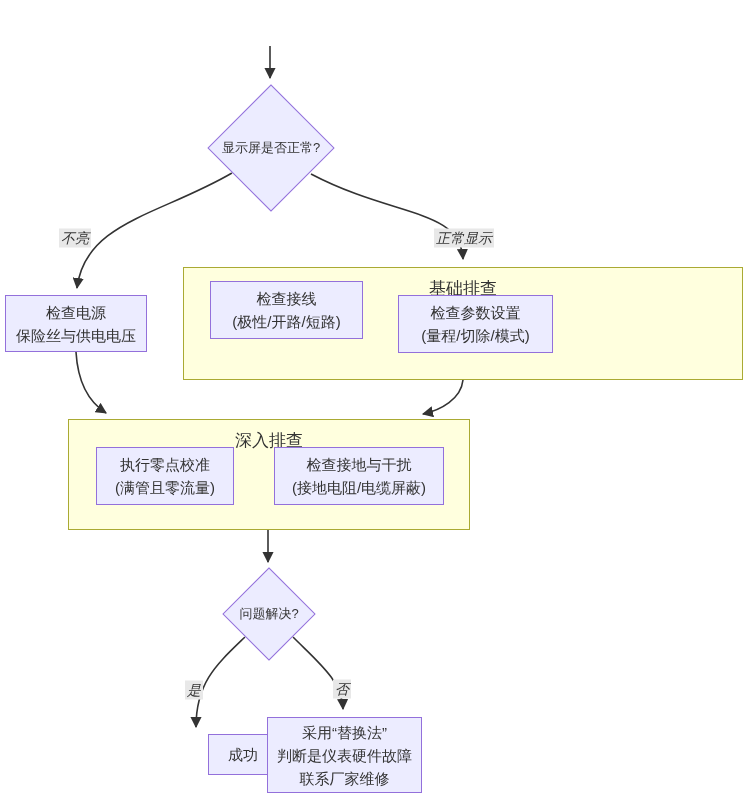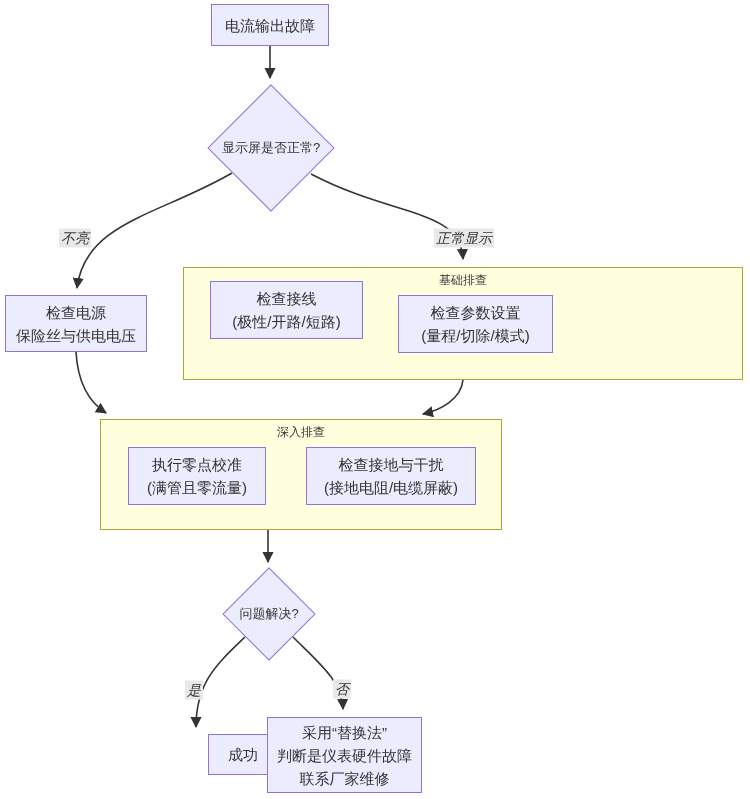--- a/index.html
+++ b/index.html
@@ -14,22 +14,22 @@
     position:absolute;box-sizing:border-box;
     background:var(--node-fill,#ECECFF);border:1px solid var(--node-border,#9370DB);
     display:flex;align-items:center;justify-content:center;text-align:center;
     font-size:15px;line-height:23px;white-space:pre-line;
   }
   .group{
     position:absolute;box-sizing:border-box;
     background:var(--group-fill,#FFFFDE);border:1px solid var(--group-border,#AAAA33);
   }
   .group-title{
-    position:absolute;top:3px;left:0;right:0;text-align:center;
-    font-size:12px;line-height:18px;
+    position:absolute;top:12px;left:0;right:0;text-align:center;
+    font-size:17px;line-height:18px;
   }
   .diamond{position:absolute;}
   .diamond-shape{
     position:absolute;box-sizing:border-box;
     background:var(--node-fill,#ECECFF);border:1px solid var(--node-border,#9370DB);
     transform:rotate(45deg);
   }
   .d1 .diamond-shape{inset:19px;}
   .d2 .diamond-shape{inset:13px;}
   .diamond-label{
@@ -56,42 +56,41 @@
     <path class="edge" d="M270,46 L270,78" marker-end="url(#arrow)"></path>
     <path class="edge" d="M232,173 C160,215 85,222 77,288" marker-end="url(#arrow)"></path>
     <path class="edge" d="M311,174 C395,218 460,208 463,259" marker-end="url(#arrow)"></path>
     <path class="edge" d="M76,352 C78,386 92,404 106,413" marker-end="url(#arrow)"></path>
     <path class="edge" d="M463,380 C461,399 441,410 423,414" marker-end="url(#arrow)"></path>
     <path class="edge" d="M268,530 L268,562" marker-end="url(#arrow)"></path>
     <path class="edge" d="M245,637 C217,664 196,682 196,727" marker-end="url(#arrow)"></path>
     <path class="edge" d="M293,637 C320,664 342,681 343,709" marker-end="url(#arrow)"></path>
   </svg>
 
-  <div class="node" style="left:211px;top:4px;width:118px;height:42px;">电流输出故障</div>
 
   <div class="diamond d1" style="left:207px;top:84px;width:128px;height:128px;">
     <div class="diamond-shape"></div>
     <div class="diamond-label">显示屏是否正常?</div>
   </div>
 
   <div class="edge-label" style="left:75px;top:238px;">不亮</div>
   <div class="edge-label" style="left:464px;top:238px;">正常显示</div>
 
   <div class="node" style="left:5px;top:295px;width:142px;height:57px;">检查电源
 保险丝与供电电压</div>
 
   <div class="group" style="left:183px;top:267px;width:560px;height:113px;">
     <div class="group-title">基础排查</div>
     <div class="node" style="left:26px;top:13px;width:153px;height:58px;">检查接线
 (极性/开路/短路)</div>
     <div class="node" style="left:214px;top:27px;width:155px;height:58px;">检查参数设置
 (量程/切除/模式)</div>
   </div>
 
-  <div class="group" style="left:68px;top:419px;width:402px;height:111px;margin-left:32px;">
+  <div class="group" style="left:68px;top:419px;width:402px;height:111px;">
     <div class="group-title">深入排查</div>
     <div class="node" style="left:27px;top:27px;width:138px;height:58px;">执行零点校准
 (满管且零流量)</div>
     <div class="node" style="left:205px;top:27px;width:170px;height:58px;">检查接地与干扰
 (接地电阻/电缆屏蔽)</div>
   </div>
 
   <div class="diamond d2" style="left:223px;top:568px;width:92px;height:92px;">
     <div class="diamond-shape"></div>
     <div class="diamond-label">问题解决?</div>

